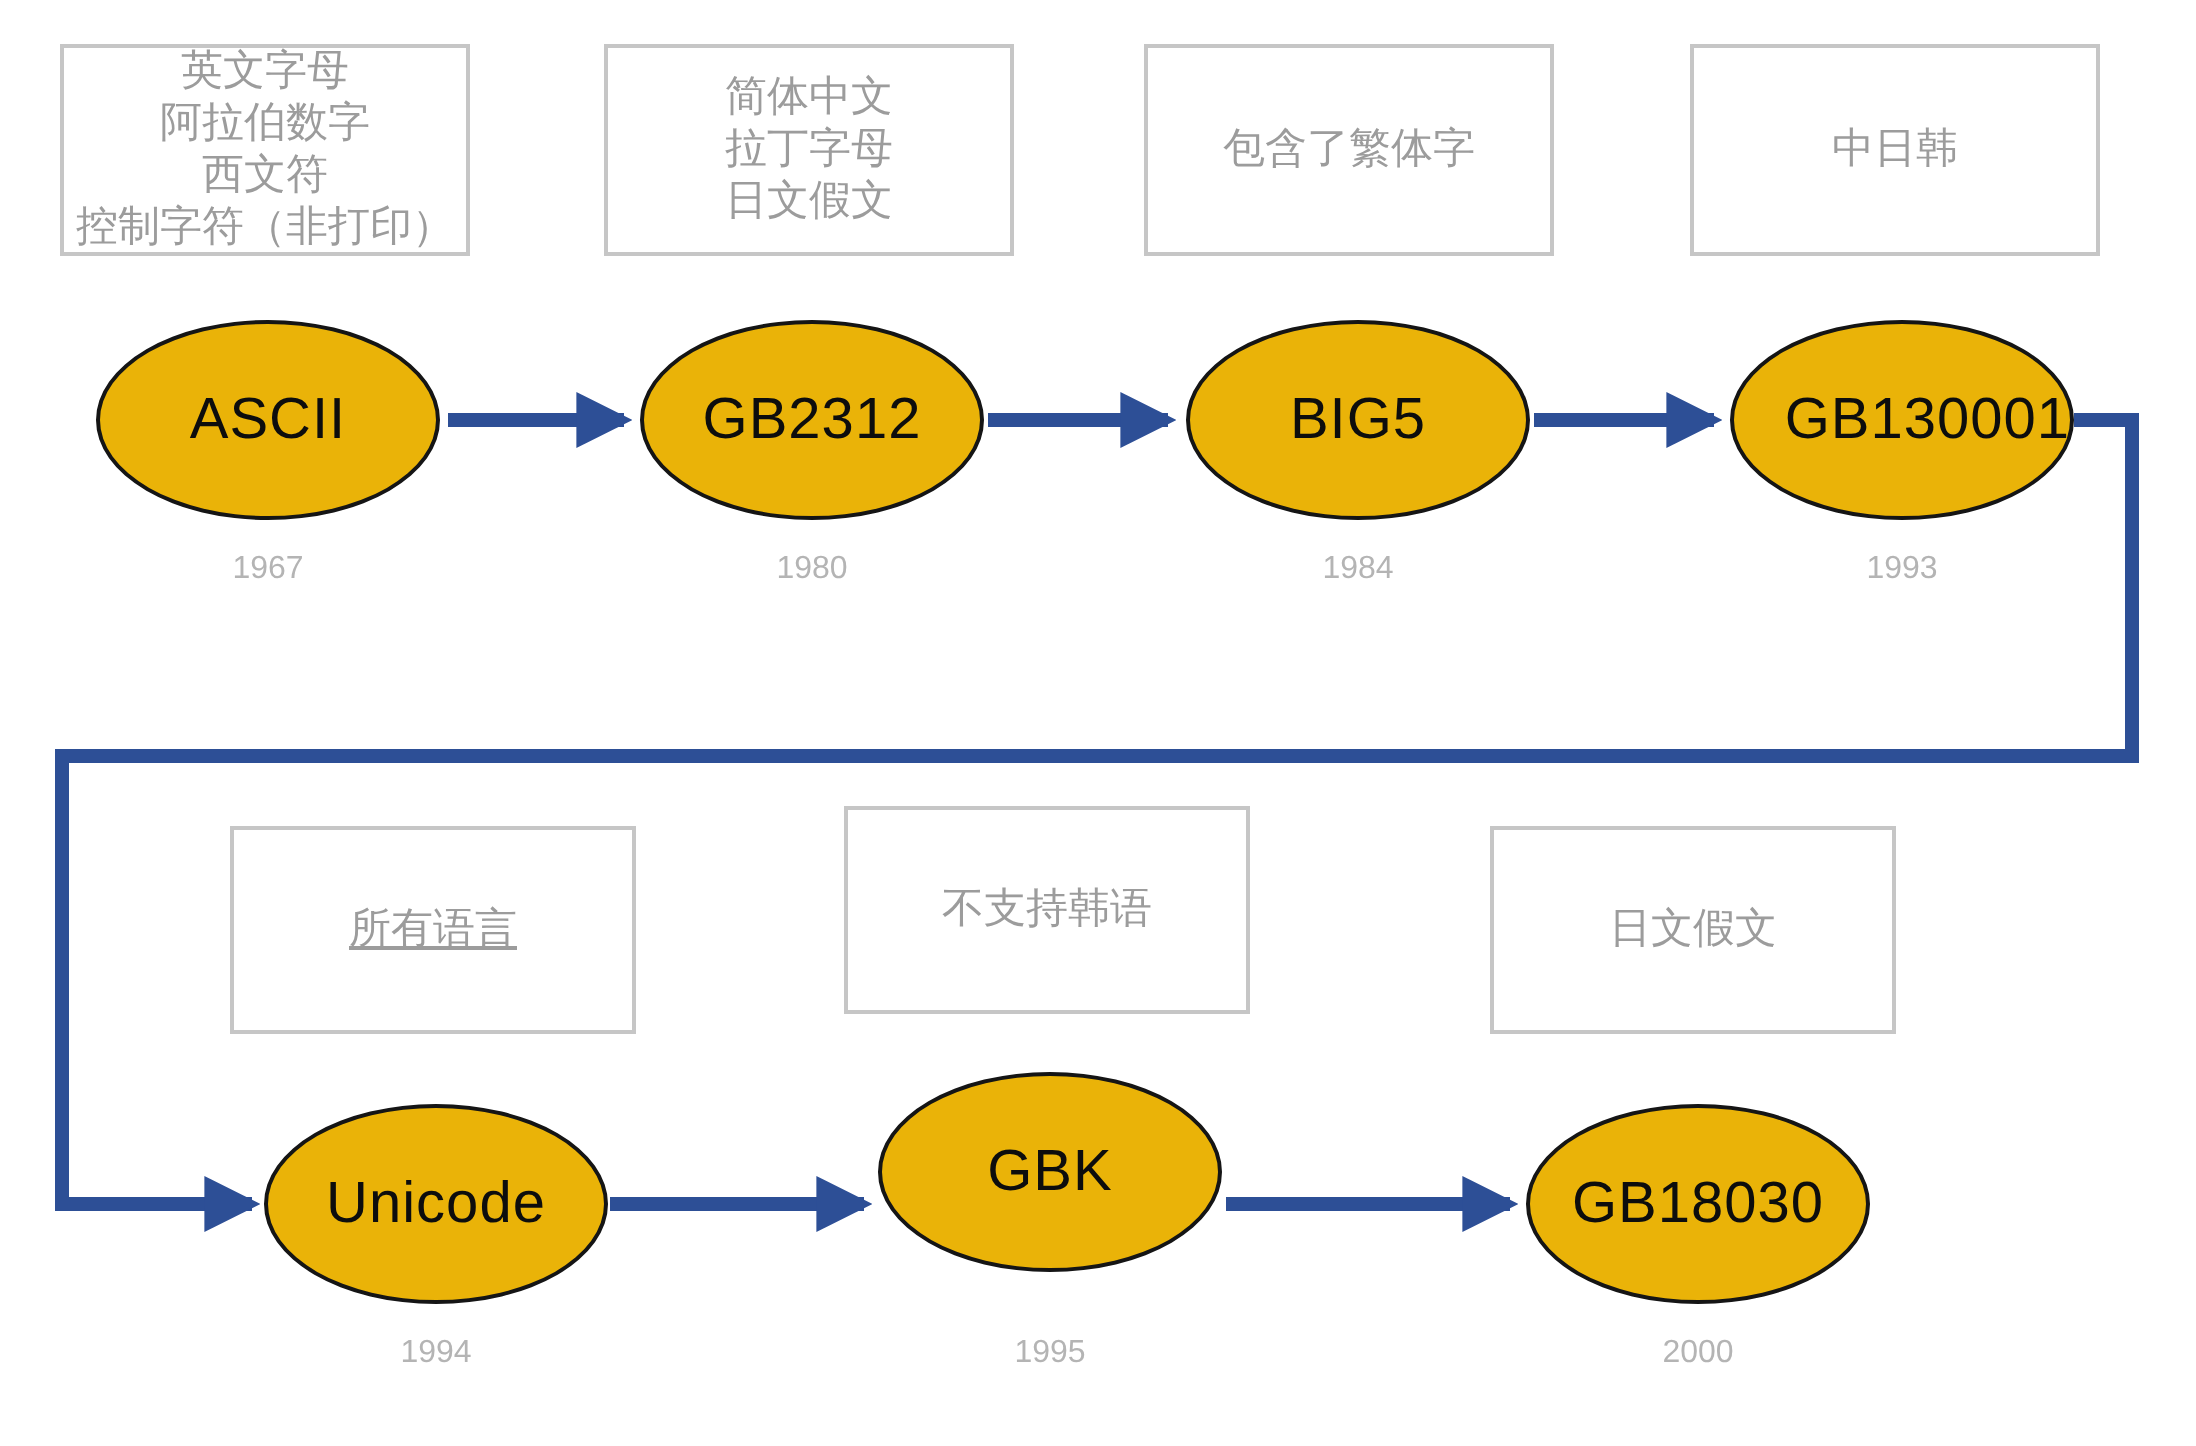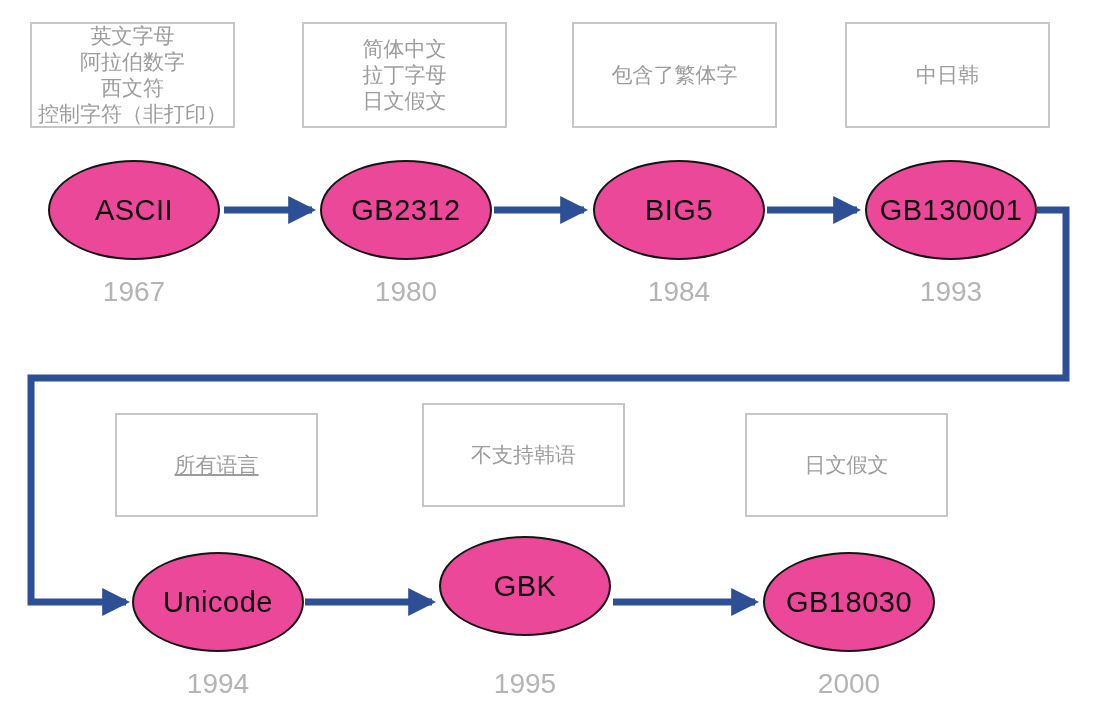--- a/index.html
+++ b/index.html
@@ -36,38 +36,38 @@
     justify-content: center;
     text-align: center;
     box-sizing: border-box;
   }
   .node-ellipse {
     position: absolute;
     width: 172px;
     height: 100px;
     border: 2.5px solid #151515;
     border-radius: 50%;
-    background: #ec4899;
+    background: #eab308;
     display: flex;
     align-items: center;
     justify-content: center;
     box-sizing: border-box;
   }
   .node-label {
     color: #0d0d0d;
     font-size: 29px;
     letter-spacing: 0.5px;
     white-space: nowrap;
   }
   .year-label {
     position: absolute;
     width: 140px;
     text-align: center;
     color: #b4b4b4;
-    font-size: 28px;
+    font-size: 16px;
   }
 </style>
 </head>
 <body>
 
 <div class="canvas">
 
   <svg class="connectors" viewBox="0 0 1098 723" xmlns="http://www.w3.org/2000/svg">
     <defs>
       <marker id="ah" viewBox="0 0 10 10" refX="8.5" refY="5" markerWidth="4" markerHeight="4" orient="auto-start-reverse">
@@ -102,21 +102,21 @@
 
   <div class="node-ellipse" style="left:48px; top:160px;">
     <span class="node-label">ASCII</span>
   </div>
   <div class="node-ellipse" style="left:320px; top:160px;">
     <span class="node-label">GB2312</span>
   </div>
   <div class="node-ellipse" style="left:593px; top:160px;">
     <span class="node-label">BIG5</span>
   </div>
-  <div class="node-ellipse" style="left:865px; top:160px;">
+  <div class="node-ellipse" style="left:865px; top:160px;justify-content:flex-end;">
     <span class="node-label">GB130001</span>
   </div>
 
   <div class="year-label" style="left:64px; top:276px;">1967</div>
   <div class="year-label" style="left:336px; top:276px;">1980</div>
   <div class="year-label" style="left:609px; top:276px;">1984</div>
   <div class="year-label" style="left:881px; top:276px;">1993</div>
 
   <div class="note-box" style="left:115px; top:413px; width:203px; height:104px;text-decoration:underline;">
     <div>所有语言</div>

